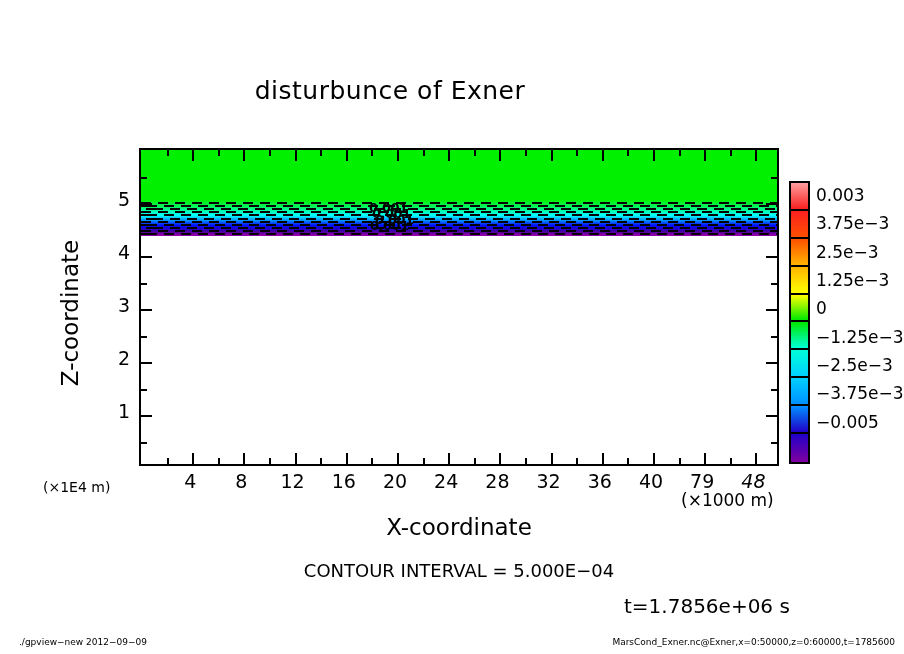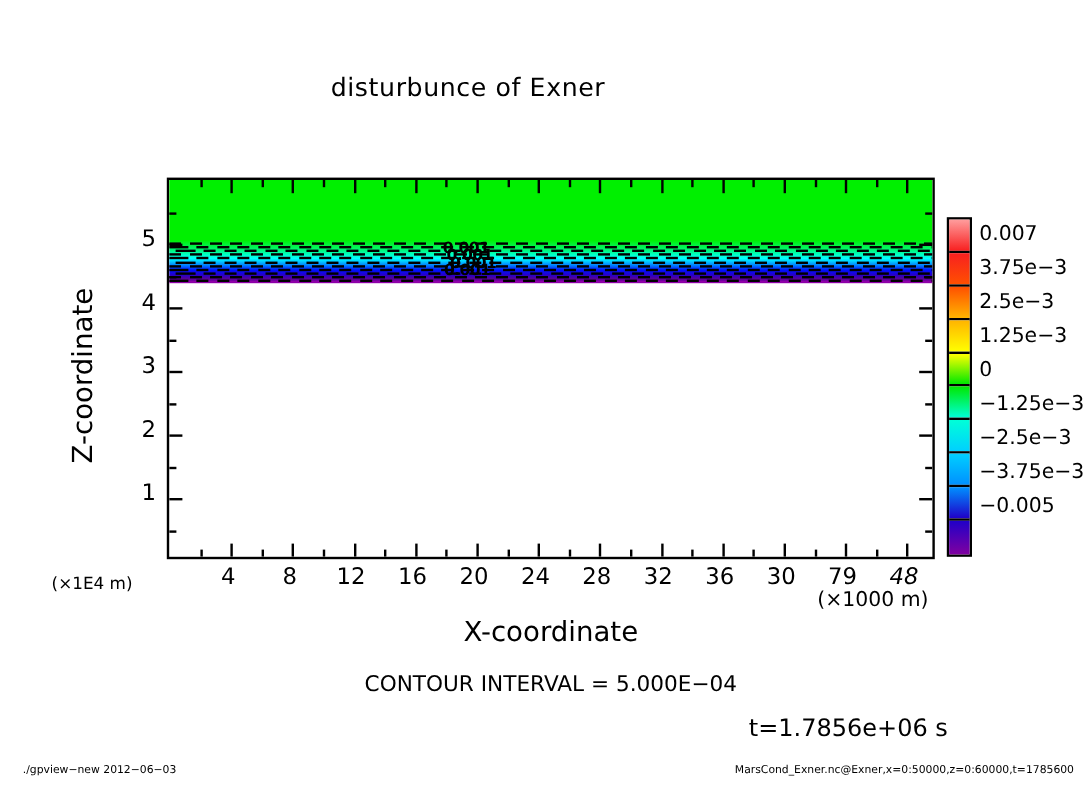--- a/index.html
+++ b/index.html
@@ -14,24 +14,24 @@
     overflow: hidden;
     font-family: "DejaVu Sans", sans-serif;
     color: #000000;
   }
 
   .abs { position: absolute; }
 
   
   #plot-title {
     left: 0;
-    top: 61px;
+    top: 76px;
     width: 780px;
     text-align: center;
-    font-size: 21px;
+    font-size: 25px;
     letter-spacing: 0.5px;
     white-space: nowrap;
   }
 
   
   #plot-frame {
     left: 139px;
     top: 148px;
     width: 640px;
     height: 318px;
@@ -318,21 +318,21 @@
 <div id="xtick-labels">
     <div class="xtick-label" style="left: 190.2px;">4</div>
     <div class="xtick-label" style="left: 241.4px;">8</div>
     <div class="xtick-label" style="left: 292.6px;">12</div>
     <div class="xtick-label" style="left: 343.8px;">16</div>
     <div class="xtick-label" style="left: 395px;">20</div>
     <div class="xtick-label" style="left: 446.2px;">24</div>
     <div class="xtick-label" style="left: 497.4px;">28</div>
     <div class="xtick-label" style="left: 548.6px;">32</div>
     <div class="xtick-label" style="left: 599.8px;">36</div>
-    <div class="xtick-label" style="left: 651px;">30</div>
+    <div class="xtick-label" style="left: 651px;">40</div>
     <div class="xtick-label" style="left: 702.2px;">79</div>
     <div class="xtick-label" style="left: 753.4px; font-style: italic;">48</div>
   </div>
 <div id="ytick-labels">
     <div class="ytick-label" style="top: 413px;">1</div>
     <div class="ytick-label" style="top: 360px;">2</div>
     <div class="ytick-label" style="top: 307px;">3</div>
     <div class="ytick-label" style="top: 254px;">4</div>
     <div class="ytick-label" style="top: 201px;">5</div>
   </div>
@@ -348,27 +348,27 @@
     <div class="cb-band" style="background: linear-gradient(rgb(255, 80, 0), rgb(255, 180, 0));"></div>
     <div class="cb-band" style="background: linear-gradient(rgb(255, 180, 0), rgb(255, 255, 0));"></div>
     <div class="cb-band" style="background: linear-gradient(rgb(255, 255, 0), rgb(0, 232, 0));"></div>
     <div class="cb-band" style="background: linear-gradient(rgb(0, 232, 0), rgb(0, 255, 216));"></div>
     <div class="cb-band" style="background: linear-gradient(rgb(0, 255, 216), rgb(0, 208, 255));"></div>
     <div class="cb-band" style="background: linear-gradient(rgb(0, 208, 255), rgb(0, 144, 255));"></div>
     <div class="cb-band" style="background: linear-gradient(rgb(0, 144, 255), rgb(32, 0, 200));"></div>
     <div class="cb-band" style="background: linear-gradient(rgb(32, 0, 200), rgb(128, 0, 160));"></div>
   </div>
 <div id="colorbar-labels">
-    <div class="cb-label" style="top: 195.15px;">0.007</div>
+    <div class="cb-label" style="top: 195.15px;">0.003</div>
     <div class="cb-label" style="top: 223.45px;">3.75e−3</div>
     <div class="cb-label" style="top: 251.75px;">2.5e−3</div>
     <div class="cb-label" style="top: 280.05px;">1.25e−3</div>
     <div class="cb-label" style="top: 308.35px;">0</div>
     <div class="cb-label" style="top: 336.65px;">−1.25e−3</div>
     <div class="cb-label" style="top: 364.95px;">−2.5e−3</div>
     <div class="cb-label" style="top: 393.25px;">−3.75e−3</div>
     <div class="cb-label" style="top: 421.55px;">−0.005</div>
   </div>
 
 <div class="abs" id="contour-interval">CONTOUR INTERVAL = 5.000E−04</div>
 <div class="abs" id="time-stamp">t=1.7856e+06 s</div>
-<div class="abs" id="footer-left">./gpview−new  2012−06−03</div>
+<div class="abs" id="footer-left">./gpview−new  2012−09−09</div>
 <div class="abs" id="footer-right">MarsCond_Exner.nc@Exner,x=0:50000,z=0:60000,t=1785600</div>
 
 </body></html>

